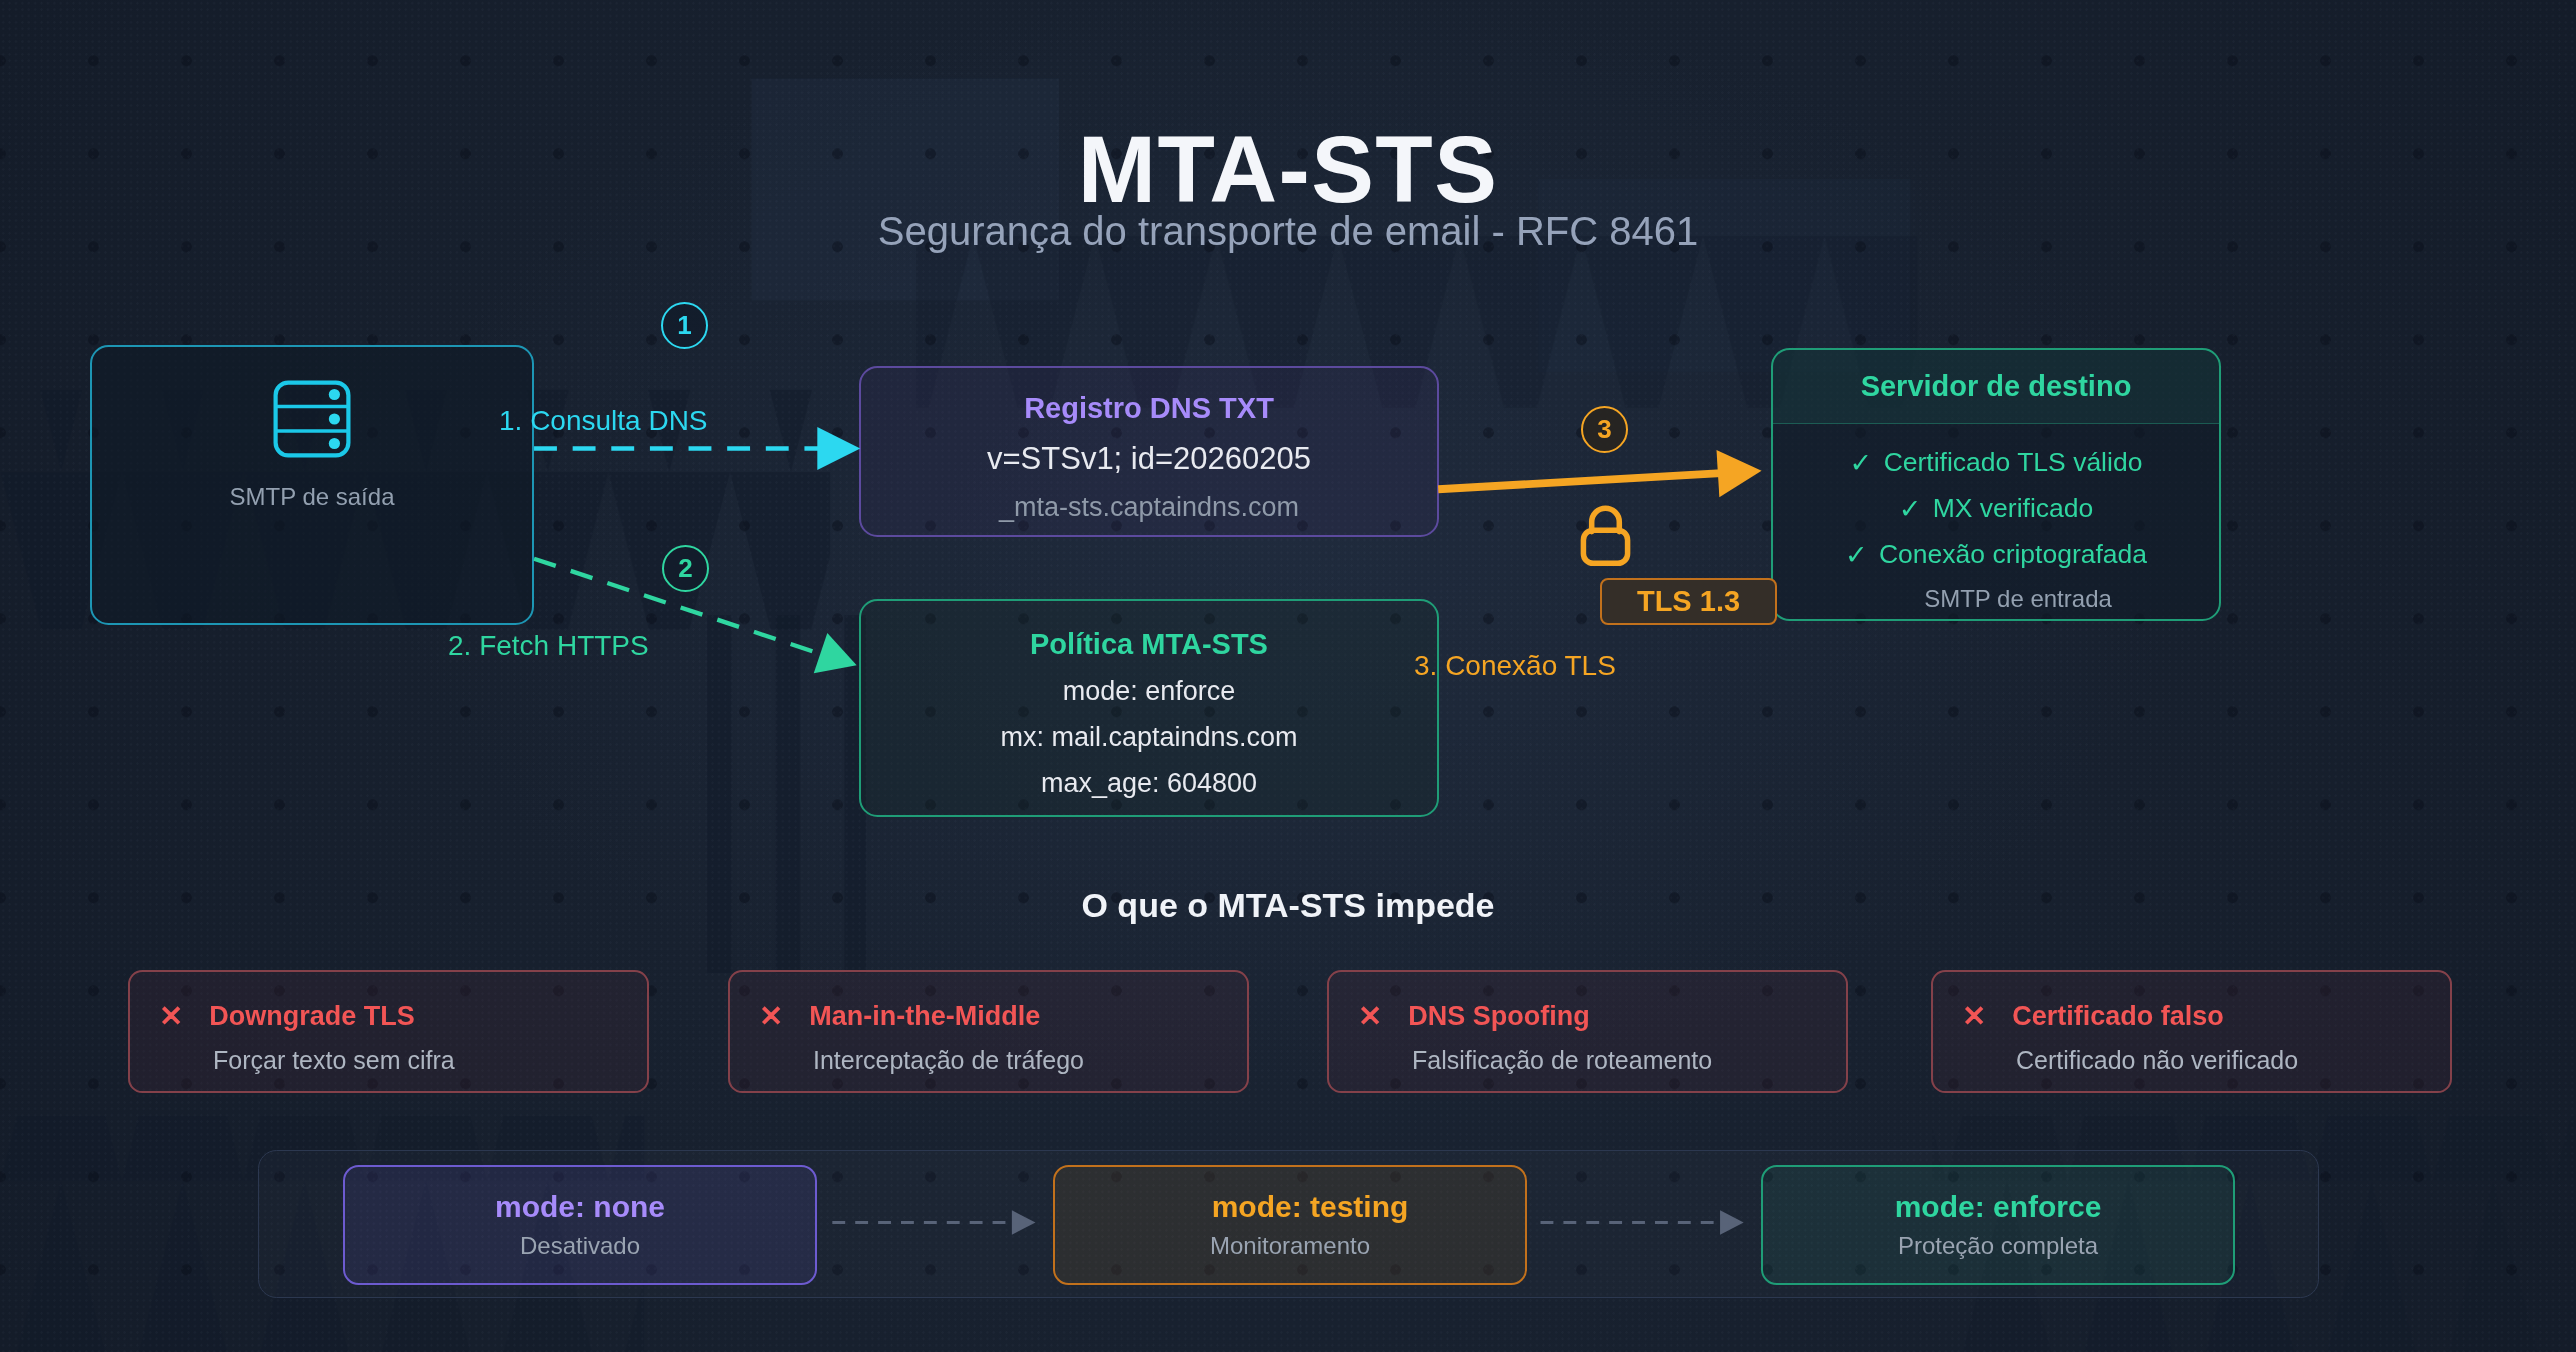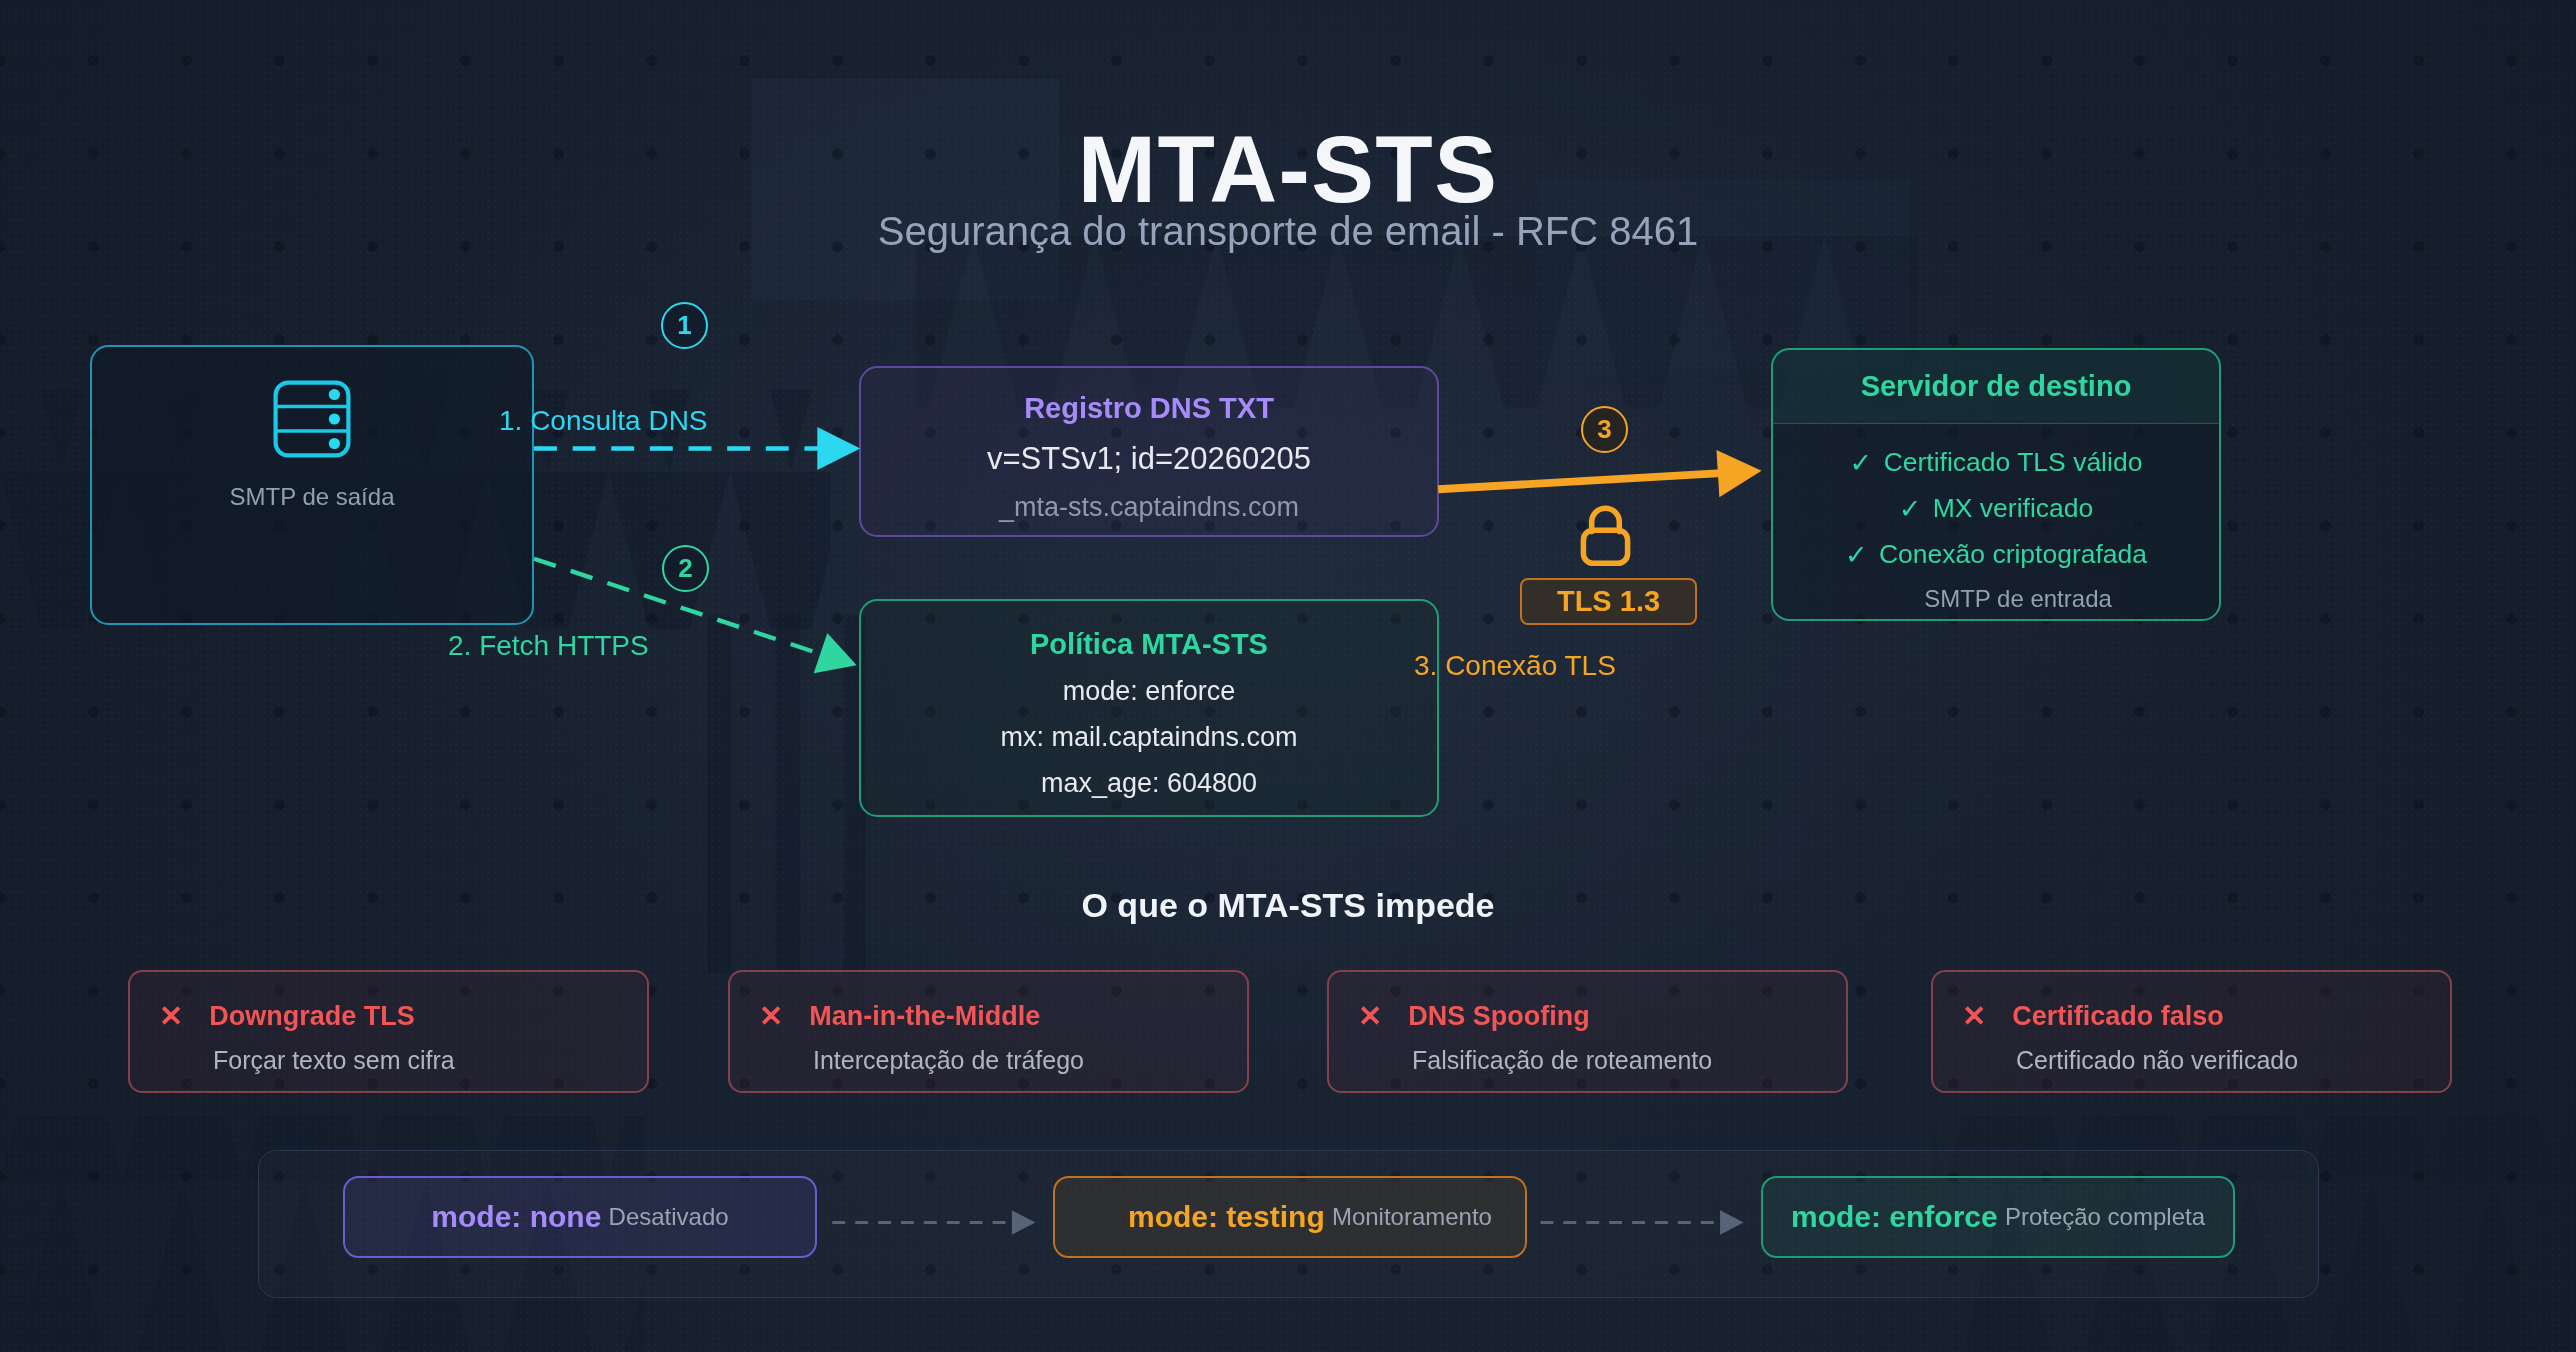--- a/index.html
+++ b/index.html
@@ -73,41 +73,41 @@
   .circ-cyan{border:2.9px solid var(--cyan);color:var(--cyan);left:661px;top:302px;}
   .circ-green{border:2.9px solid var(--green);color:var(--green);left:662px;top:545px;}
   .circ-orange{border:2.9px solid var(--orange);color:var(--orange);left:1581px;top:406px;
     background:rgba(40,36,30,.85);}
 
   .step-label{position:absolute;width:372px;text-align:left;font-size:28px;font-weight:400;}
   .lbl-1{left:499px;top:405px;color:var(--cyan);}
   .lbl-2{left:448px;top:630px;color:var(--green);}
   .lbl-3{left:1414px;top:650px;color:var(--orange);}
 
-  .tls-badge{position:absolute;left:1520px;top:578px;width:177px;height:47px;
+  .tls-badge{position:absolute;left:1600px;top:578px;width:177px;height:47px;
     border:2.1px solid var(--orange-border);border-radius:8px;background:#342e28;
     display:flex;align-items:center;justify-content:center;
     font-size:29px;font-weight:800;color:var(--orange);box-sizing:border-box;}
   .lock-wrap{position:absolute;left:1571px;top:497px;width:69px;height:72px;}
 
   .section-title{position:absolute;left:0;top:886px;width:2576px;text-align:center;
     font-size:34px;font-weight:700;color:#f0f3f8;}
 
   .threat-card{position:absolute;top:970px;width:521px;height:123px;border-radius:14.3px;
     border:2.1px solid var(--red-border);background:rgba(90,42,62,.18);box-sizing:border-box;}
   .tc-0{left:128px;} .tc-1{left:728px;} .tc-2{left:1327px;} .tc-3{left:1931px;}
   .threat-head{position:absolute;left:29px;top:27px;display:flex;align-items:center;gap:26px;}
   .cross-glyph{color:var(--red);font-size:29px;font-weight:700;}
   .threat-title{color:var(--red);font-size:27px;font-weight:700;}
   .threat-desc{position:absolute;left:83px;top:74px;color:#aeb6c2;font-size:25px;}
 
   .modes-wrap{position:absolute;left:258px;top:1150px;width:2061px;height:148px;
     border:1.4px solid #2c3850;border-radius:18.6px;background:rgba(210,225,255,.025);box-sizing:border-box;}
-  .mode-pill{position:absolute;top:25px;width:474px;height:82px;border-radius:15.7px;
-    display:flex;flex-direction:row;align-items:center;justify-content:center;gap:7.2px;box-sizing:border-box;}
+  .mode-pill{position:absolute;top:14px;width:474px;height:120px;border-radius:15.7px;
+    display:flex;flex-direction:column;align-items:center;justify-content:center;gap:7.2px;box-sizing:border-box;}
   .mp-0{left:84px;border:2.1px solid #6d5bd0;background:rgba(109,91,208,.13);}
   .mp-1{left:794px;border:2.1px solid var(--orange-border);background:rgba(120,90,40,.18);}
   .mp-2{left:1502px;border:2.1px solid var(--green-border);background:rgba(47,214,160,.07);}
   .mode-code{font-size:30px;font-weight:800;}
   .mp-0 .mode-code{color:var(--purple);} .mp-1 .mode-code{color:var(--orange);margin-left:40px;} .mp-2 .mode-code{color:var(--green);}
   .mode-label{font-size:24px;color:#9aa4b2;}
 </style>
 </head>
 <body>
 

